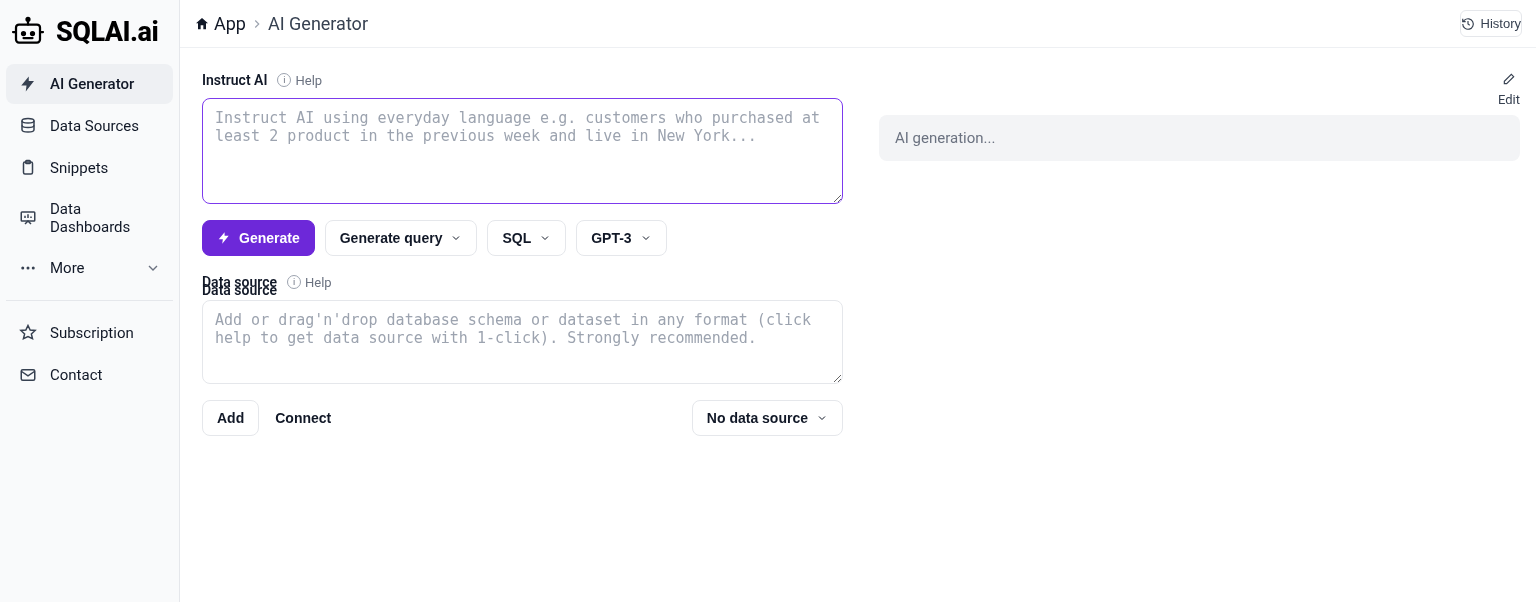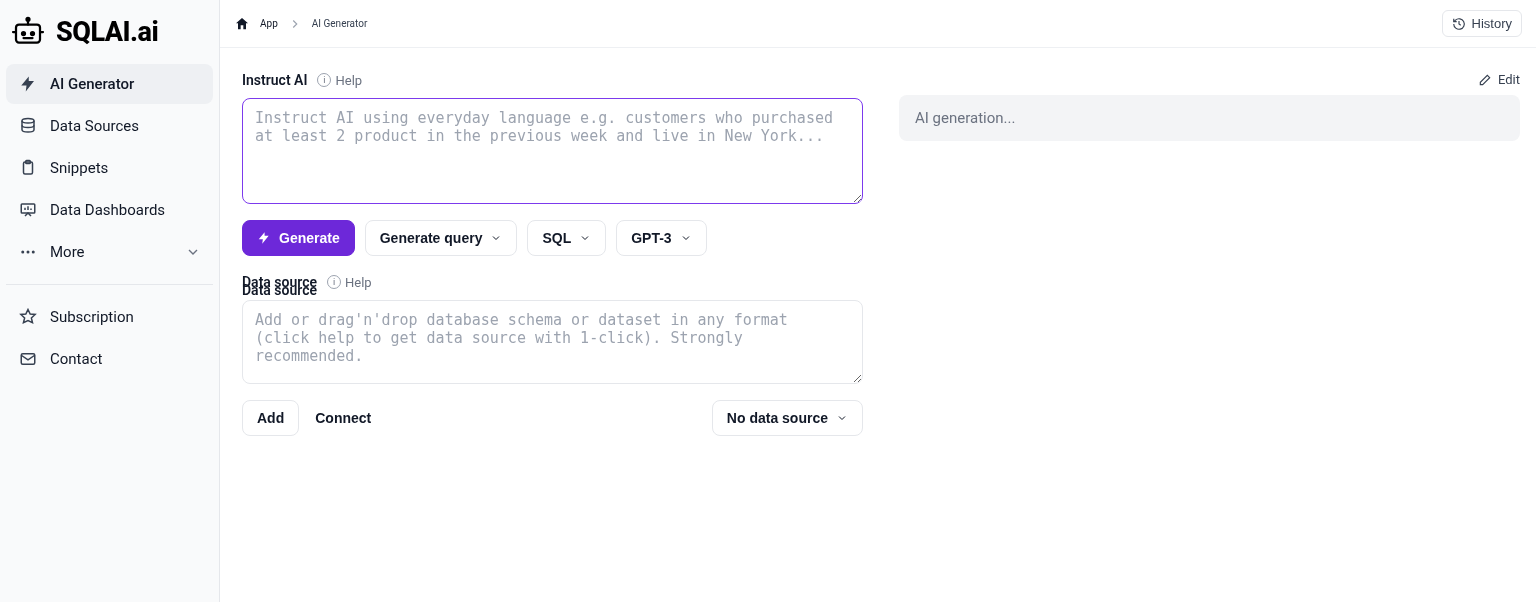--- a/index.html
+++ b/index.html
@@ -1,56 +1,56 @@
 <!DOCTYPE html>
 <html><head>
 <meta charset="utf-8">
 <style>
   * { box-sizing: border-box; margin: 0; padding: 0; }
   html, body { height: 100%; font-family: -apple-system, BlinkMacSystemFont, "Segoe UI", Roboto, Helvetica, Arial, sans-serif; background:#f9fafb; color:#111827; }
   .app { display:flex; height:100%; }
   
-  .sidebar { width:220px; flex:none; background:#f9fafb; border-right:1px solid #e5e7eb; display:flex; flex-direction:column; padding:8px 0; }
+  .sidebar { width:180px; flex:none; background:#f9fafb; border-right:1px solid #e5e7eb; display:flex; flex-direction:column; padding:8px 0; }
   .logo-wrap { display:flex; align-items:center; gap:10px; padding:6px 10px 14px 10px; }
   .logo-icon { width:36px; height:36px; }
   .logo-text { font-size:27px; font-weight:800; letter-spacing:-0.5px; color:#000; }
   .nav { display:flex; flex-direction:column; gap:2px; padding:0 6px; }
   .nav-item { display:flex; align-items:center; gap:12px; padding:10px 12px; border-radius:8px; font-size:15px; color:#111827; cursor:pointer; }
   .nav-item.active { background:#eef0f3; font-weight:500; }
   .nav-item .icon { width:20px; height:20px; flex:none; color:#374151; display:flex; align-items:center; justify-content:center; }
   .nav-item .chev { margin-left:auto; color:#6b7280; }
   .divider { height:1px; background:#e5e7eb; margin:10px 0; }
   
   .main { flex:1; display:flex; flex-direction:column; background:#fff; min-width:0; }
   .topbar { height:48px; border-bottom:1px solid #eef0f3; display:flex; align-items:center; padding:0 14px; gap:10px; }
-  .crumb { display:flex; align-items:center; gap:10px; font-size:10px; color:#111827; }
+  .crumb { display:flex; align-items:center; gap:4px; font-size:18px; color:#111827; }
   .crumb .sep { color:#9ca3af; }
   .crumb a { color:#111827; text-decoration:none; }
   .crumb .current { color:#374151; }
   .spacer { flex:1; }
-  .history-btn { display:flex; align-items:center; gap:6px; border:1px solid #e5e7eb; background:#fff; border-radius:6px; padding:5px 9px; font-size:13px; color:#374151; cursor:pointer; }
+  .history-btn { display:flex; align-items:center; gap:6px; border:1px solid #e5e7eb; background:#fff; border-radius:6px; padding:5px 0; font-size:13px; color:#374151; cursor:pointer; }
   
   .content { flex:1; display:grid; grid-template-columns: 1fr 1fr; gap:36px; padding:24px 16px 24px 22px; }
   .left, .right { min-width:0; }
   .section-label { display:flex; align-items:center; gap:6px; font-size:14px; font-weight:600; color:#111827; margin-bottom:10px; }
   .help { display:inline-flex; align-items:center; gap:4px; font-size:13px; font-weight:400; color:#6b7280; margin-left:4px; }
   .help .info-icon { width:14px; height:14px; border:1px solid #9ca3af; border-radius:50%; display:inline-flex; align-items:center; justify-content:center; font-size:9px; color:#6b7280; }
   textarea.instruct { width:100%; height:106px; border:1.5px solid #7c3aed; border-radius:8px; padding:10px 12px; font-size:15px; color:#111827; resize:both; outline:none; }
   textarea::placeholder { color:#9ca3af; }
   .row { display:flex; align-items:center; gap:10px; margin-top:12px; flex-wrap:wrap; }
   .btn { display:inline-flex; align-items:center; gap:8px; border-radius:8px; padding:9px 14px; font-size:14px; font-weight:600; cursor:pointer; border:1px solid #e5e7eb; background:#fff; color:#111827; }
   .btn.primary { background:#6d28d9; border-color:#6d28d9; color:#fff;text-align:center; }
   .btn .chev-down { width:12px; height:12px; }
   .section2 { margin-top:26px; }
   textarea.datasource { width:100%; height:84px; border:1px solid #e5e7eb; border-radius:8px; padding:10px 12px; font-size:15px; color:#111827; resize:both; outline:none; }
   .row2 { display:flex; align-items:center; gap:10px; margin-top:12px; }
   .row2 .grow { flex:1; }
   
   .right-top { display:flex; justify-content:flex-end; margin-bottom:8px; }
-  .edit-btn { display:inline-flex; align-items:center; gap:6px; font-size:13px; color:#374151; cursor:pointer; }
+  .edit-btn { display:inline-flex; align-items:center; gap:6px; font-size:13px; color:#374151; cursor:pointer;flex-direction:column; }
   .gen-box { background:#f3f4f6; border-radius:8px; padding:14px 16px; color:#6b7280; font-size:15px; }
   svg { display:block; }
 </style>
 </head>
 <body>
 
 <div class="app">
 
   <aside class="sidebar">
     <div class="logo-wrap">

